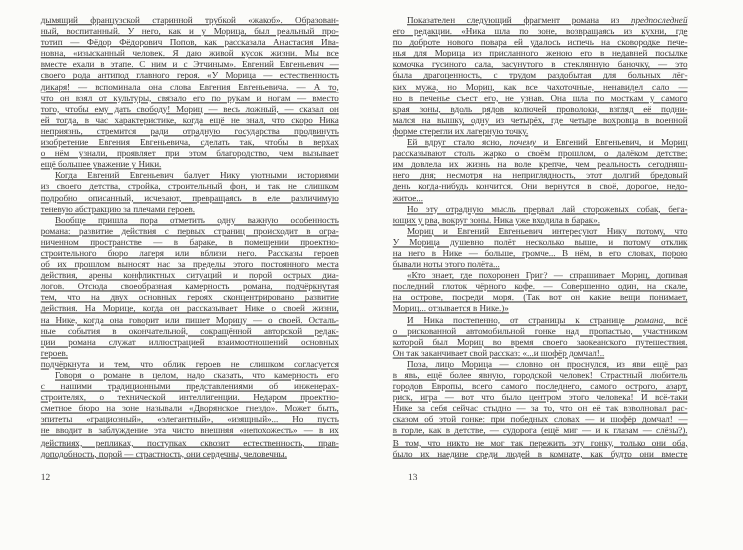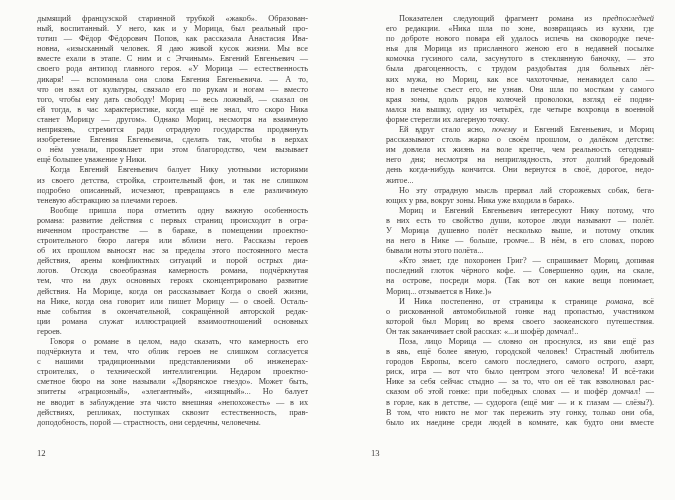--- a/index.html
+++ b/index.html
@@ -5,36 +5,36 @@
   html, body { margin: 0; padding: 0; }
   body {
     width: 675px; height: 500px;
     background: #fbfbf9;
     font-family: "Liberation Serif", serif;
     color: #3e3c3b;
     position: relative;
     overflow: hidden;
   }
   .spread { position: absolute; inset: 0; }
-  .page { position: absolute; top: 14px; }
+  .page { position: absolute; top: 14px; text-decoration: underline; }
   #page-left  { left: 37px;  width: 271px; }
-  #page-right { left: 386px; width: 268px; }
+  #page-right { left: 357px; width: 268px; }
   .tl {
     font-size: 8.3px;
     line-height: 10.1px;
     text-align: justify;
     text-align-last: justify;
     letter-spacing: -0.04px;
     word-spacing: 0.02px;
   }
   .tl.pe { text-align-last: left; }
   .tl.ps { text-indent: 13px; }
   .tl i { font-style: italic; letter-spacing: 0; }
   .folio {
-    position: absolute; top: 448px;
+    position: absolute; top: 428px;
     font-size: 8.6px; line-height: 10px;
     color: #3e3c3b;
   }
   #folio-left  { left: 37px; }
   #folio-right { left: 371px; width: 268px; text-align: left; }
 </style>
 </head>
 <body>
 
 <div class="spread">
@@ -42,48 +42,47 @@
       <div class="tl">дымящий французской старинной трубкой «жакоб». Образован-</div>
       <div class="tl">ный, воспитанный. У него, как и у Морица, был реальный про-</div>
       <div class="tl">тотип — Фёдор Фёдорович Попов, как рассказала Анастасия Ива-</div>
       <div class="tl">новна, «изысканный человек. Я даю живой кусок жизни. Мы все</div>
       <div class="tl">вместе ехали в этапе. С ним и с Этчиным». Евгений Евгеньевич —</div>
       <div class="tl">своего рода антипод главного героя. «У Морица — естественность</div>
       <div class="tl">дикаря! — вспоминала она слова Евгения Евгеньевича. — А то,</div>
       <div class="tl">что он взял от культуры, связало его по рукам и ногам — вместо</div>
       <div class="tl">того, чтобы ему дать свободу! Мориц — весь ложный, — сказал он</div>
       <div class="tl">ей тогда, в час характеристике, когда ещё не знал, что скоро Ника</div>
-      <div class="tl">станет Морицу — другом». Однако Мориц, несмотря на взаимную</div>
       <div class="tl">неприязнь, стремится ради отрадную государства продвинуть</div>
       <div class="tl">изобретение Евгения Евгеньевича, сделать так, чтобы в верхах</div>
       <div class="tl">о нём узнали, проявляет при этом благородство, чем вызывает</div>
       <div class="tl pe">ещё большее уважение у Ники.</div>
       <div class="tl ps">Когда Евгений Евгеньевич балует Нику уютными историями</div>
       <div class="tl">из своего детства, стройка, строительный фон, и так не слишком</div>
       <div class="tl">подробно описанный, исчезают, превращаясь в еле различимую</div>
       <div class="tl pe">теневую абстракцию за плечами героев.</div>
       <div class="tl ps">Вообще пришла пора отметить одну важную особенность</div>
       <div class="tl">романа: развитие действия с первых страниц происходит в огра-</div>
       <div class="tl">ниченном пространстве — в бараке, в помещении проектно-</div>
       <div class="tl">строительного бюро лагеря или вблизи него. Рассказы героев</div>
       <div class="tl">об их прошлом выносят нас за пределы этого постоянного места</div>
       <div class="tl">действия, арены конфликтных ситуаций и порой острых диа-</div>
       <div class="tl">логов. Отсюда своеобразная камерность романа, подчёркнутая</div>
       <div class="tl">тем, что на двух основных героях сконцентрировано развитие</div>
-      <div class="tl">действия. На Морице, когда он рассказывает Когда о своей жизни,</div>
+      <div class="tl">действия. На Морице, когда он рассказывает Нике о своей жизни,</div>
       <div class="tl">на Нике, когда она говорит или пишет Морицу — о своей. Осталь-</div>
       <div class="tl">ные события в окончательной, сокращённой авторской редак-</div>
       <div class="tl">ции романа служат иллюстрацией взаимоотношений основных</div>
       <div class="tl pe">героев.</div>
+      <div class="tl">подчёркнута и тем, что облик героев не слишком согласуется</div>
       <div class="tl ps">Говоря о романе в целом, надо сказать, что камерность его</div>
-      <div class="tl">подчёркнута и тем, что облик героев не слишком согласуется</div>
       <div class="tl">с нашими традиционными представлениями об инженерах-</div>
       <div class="tl">строителях, о технической интеллигенции. Недаром проектно-</div>
       <div class="tl">сметное бюро на зоне называли «Дворянское гнездо». Может быть,</div>
-      <div class="tl">эпитеты «грациозный», «элегантный», «изящный»... Но балует</div>
+      <div class="tl">эпитеты «грациозный», «элегантный», «изящный»... Но пусть</div>
       <div class="tl">не вводит в заблуждение эта чисто внешняя «непохожесть» — в их</div>
       <div class="tl">действиях, репликах, поступках сквозит естественность, прав-</div>
       <div class="tl pe">доподобность, порой — страстность, они сердечны, человечны.</div>
     </div>
   <div class="page" id="page-right">
       <div class="tl ps">Показателен следующий фрагмент романа из <i>предпоследней</i></div>
       <div class="tl">его редакции. «Ника шла по зоне, возвращаясь из кухни, где</div>
       <div class="tl">по доброте нового повара ей удалось испечь на сковородке пече-</div>
       <div class="tl">нья для Морица из присланного женою его в недавней посылке</div>
       <div class="tl">комочка гусиного сала, засунутого в стеклянную баночку, — это</div>
@@ -95,21 +94,20 @@
       <div class="tl pe">форме стерегли их лагерную точку.</div>
       <div class="tl ps">Ей вдруг стало ясно, <i>почему</i> и Евгений Евгеньевич, и Мориц</div>
       <div class="tl">рассказывают столь жарко о своём прошлом, о далёком детстве:</div>
       <div class="tl">им довлела их жизнь на воле крепче, чем реальность сегодняш-</div>
       <div class="tl">него дня; несмотря на неприглядность, этот долгий бредовый</div>
       <div class="tl">день когда-нибудь кончится. Они вернутся в своё, дорогое, недо-</div>
       <div class="tl pe">житое...</div>
       <div class="tl ps">Но эту отрадную мысль прервал лай сторожевых собак, бега-</div>
       <div class="tl pe">ющих у рва, вокруг зоны. Ника уже входила в барак».</div>
       <div class="tl ps">Мориц и Евгений Евгеньевич интересуют Нику потому, что</div>
-      <div class="tl">в них есть то свойство души, которое люди называют — полёт.</div>
       <div class="tl">У Морица душевно полёт несколько выше, и потому отклик</div>
       <div class="tl">на него в Нике — больше, громче... В нём, в его словах, порою</div>
       <div class="tl pe">бывали ноты этого полёта...</div>
       <div class="tl ps">«Кто знает, где похоронен Григ? — спрашивает Мориц, допивая</div>
       <div class="tl">последний глоток чёрного кофе. — Совершенно один, на скале,</div>
       <div class="tl">на острове, посреди моря. (Так вот он какие вещи понимает,</div>
       <div class="tl pe">Мориц... отзывается в Нике.)»</div>
       <div class="tl ps">И Ника постепенно, от страницы к странице <i>романа</i>, всё</div>
       <div class="tl">о рискованной автомобильной гонке над пропастью, участником</div>
       <div class="tl">которой был Мориц во время своего заокеанского путешествия.</div>

